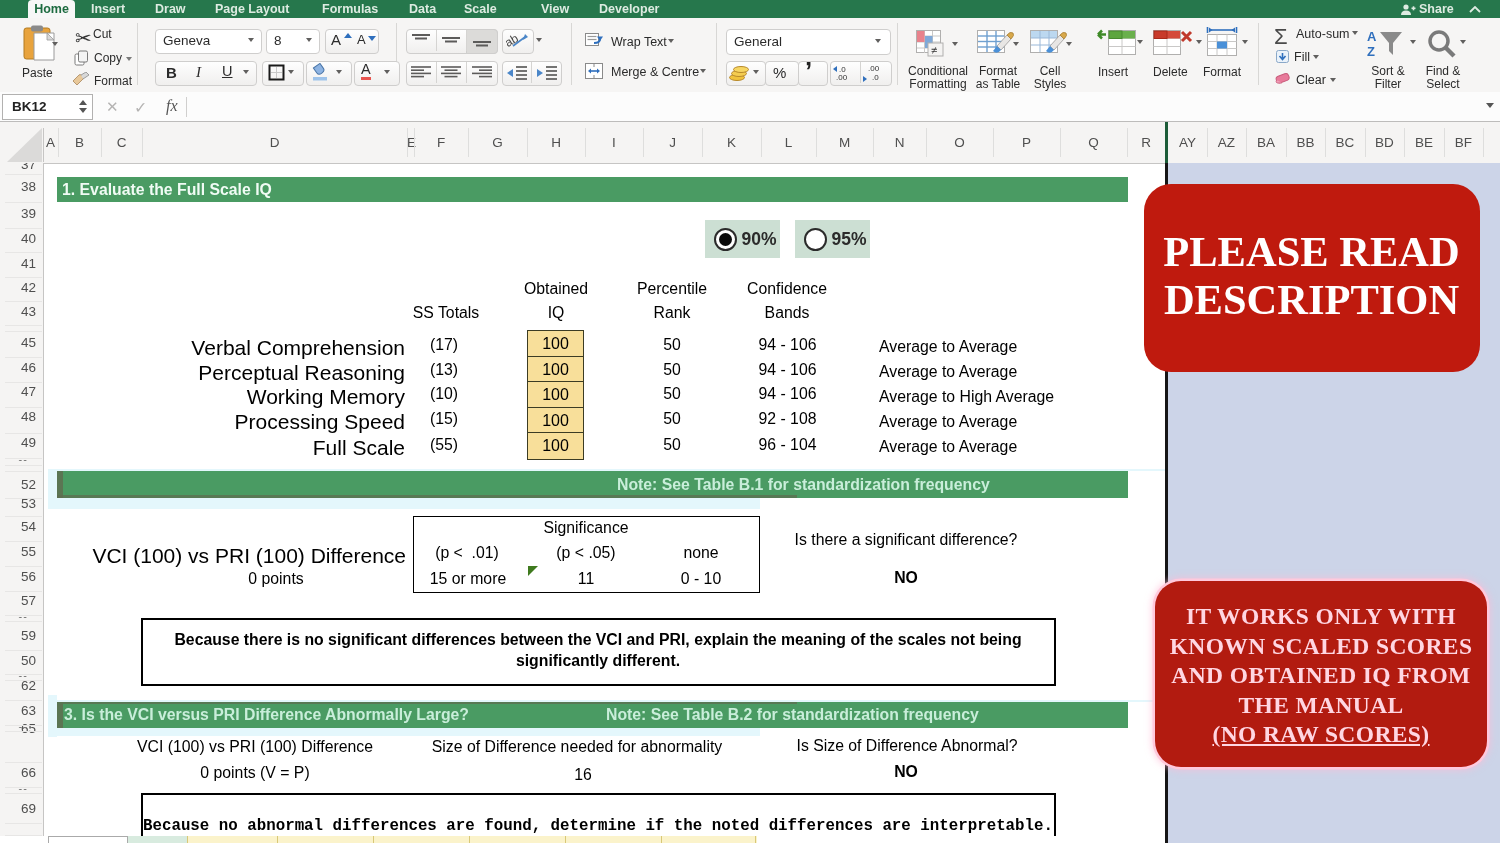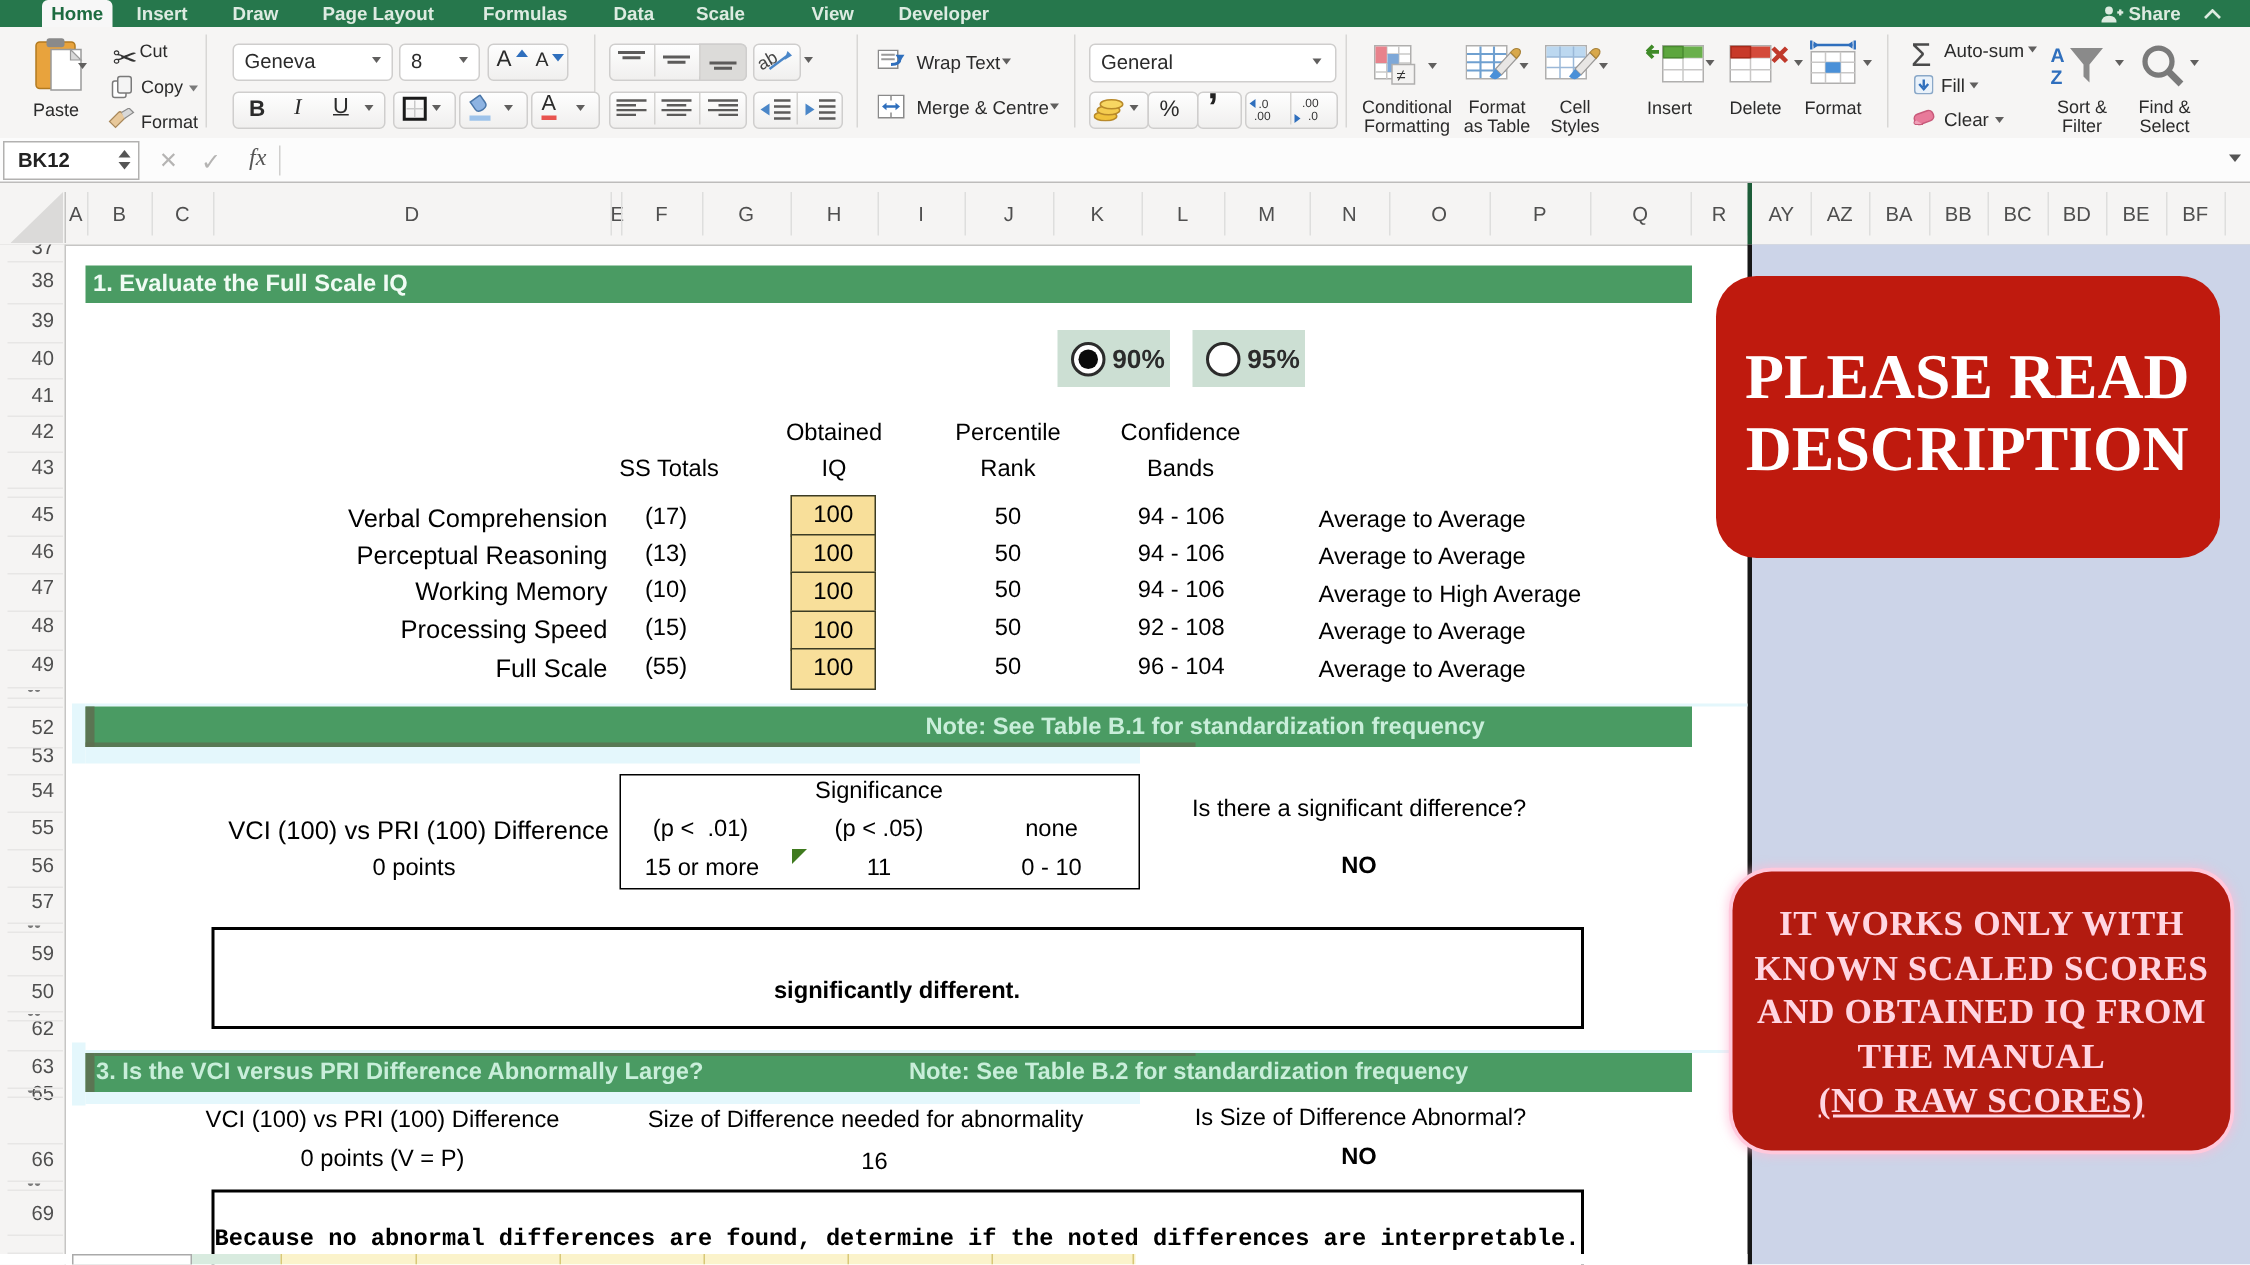--- a/index.html
+++ b/index.html
@@ -11,21 +11,21 @@
 .bb{position:absolute;background:linear-gradient(#fefefe,#f0efee);border:1px solid #cfcecd;border-radius:4px;}
 .dd{position:absolute;width:0;height:0;border-left:3.5px solid transparent;border-right:3.5px solid transparent;border-top:4.5px solid #605f5e;}
 .chl{position:absolute;top:122px;height:40px;line-height:41px;text-align:center;font-size:13.5px;color:#4f4f4f;}
 .chs{position:absolute;top:128px;height:29px;width:1px;background:#dededd;}
 .rhl{position:absolute;left:0;width:36px;text-align:right;font-size:13.5px;color:#4f4f4f;}
 .rhs{position:absolute;left:5px;width:37px;height:1px;background:#e7e6e5;}
 .gbar{position:absolute;left:57px;width:1071px;background:#4a9b63;}
 .gtx{position:absolute;font-weight:bold;font-size:15.8px;white-space:nowrap;}
 .t{position:absolute;font-size:15.8px;color:#000;white-space:nowrap;}
 .tc{position:absolute;font-size:15.8px;color:#000;white-space:nowrap;transform:translateX(-50%);}
-.tr{position:absolute;font-size:17px;color:#000;white-space:nowrap;transform:translateX(-100%);}
+.tr{position:absolute;font-size:21px;color:#000;white-space:nowrap;transform:translateX(-100%);}
 .yb{position:absolute;left:527px;width:55px;background:#f8df9a;border:1.8px solid #3c3c24;text-align:center;font-size:16px;}
 </style></head><body>
 <div id="stage">
 <div class="abs" style="left:0;top:0;width:1500px;height:18px;background:#26774c;"></div>
 <div class="abs" style="left:28px;top:0;width:47px;height:18px;background:#f7f7f7;border-radius:4px 4px 0 0;"></div>
 <div class="abs" style="left:28px;top:0;width:47px;height:19px;line-height:19px;text-align:center;color:#1d6b40;font-size:12.5px;font-weight:bold;">Home</div>
 <div class="tab" style="left:91px;">Insert</div>
 <div class="tab" style="left:155px;">Draw</div>
 <div class="tab" style="left:215px;">Page Layout</div>
 <div class="tab" style="left:322px;">Formulas</div>
@@ -535,20 +535,21 @@
 <div class="tc" style="left:586px;top:569.5px;">11</div>
 <div class="tc" style="left:701px;top:569.5px;">0 - 10</div>
 <svg class="abs" style="left:528px;top:565.5px;" width="10" height="10" viewBox="0 0 10 10">
       <path d="M0 0 L10 0 L0 10 Z" fill="#3f7a1e"></path>
     </svg>
 <div class="tr" style="left:406px;top:544px;">VCI (100) vs PRI (100) Difference</div>
 <div class="tc" style="left:276px;top:569.5px;">0 points</div>
 <div class="tc" style="left:906px;top:531px;">Is there a significant difference?</div>
 <div class="tc" style="left:906px;top:569px;font-weight:bold;">NO</div>
 <div class="abs" style="left:141px;top:617.5px;width:915px;height:68px;border:2.5px solid #000;box-sizing:border-box;"></div>
+<div class="tc" style="left:598px;top:631px;font-weight:bold;">Because there is no significant differences between the VCI and PRI, explain the meaning of the scales not being</div>
 <div class="tc" style="left:598px;top:652px;font-weight:bold;">significantly different.</div>
 <div class="tc" style="left:255px;top:738px;">VCI (100) vs PRI (100) Difference</div>
 <div class="tc" style="left:577px;top:738px;text-align:right;">Size of Difference needed for abnormality</div>
 <div class="tc" style="left:907px;top:737px;">Is Size of Difference Abnormal?</div>
 <div class="tc" style="left:255px;top:764px;">0 points (V = P)</div>
 <div class="tc" style="left:583px;top:766px;">16</div>
 <div class="tc" style="left:906px;top:763px;font-weight:bold;">NO</div>
 <div class="abs" style="left:141px;top:793px;width:915px;height:68px;border:2.5px solid #000;box-sizing:border-box;"></div>
 <div class="tc" style="left:598px;top:817px;font-weight:bold;font-family:Liberation Mono, monospace;">Because no abnormal differences are found, determine if the noted differences are interpretable.</div>
 <div class="abs" style="left:0;top:835.5px;width:1165px;height:8px;background:#fff;"></div>

